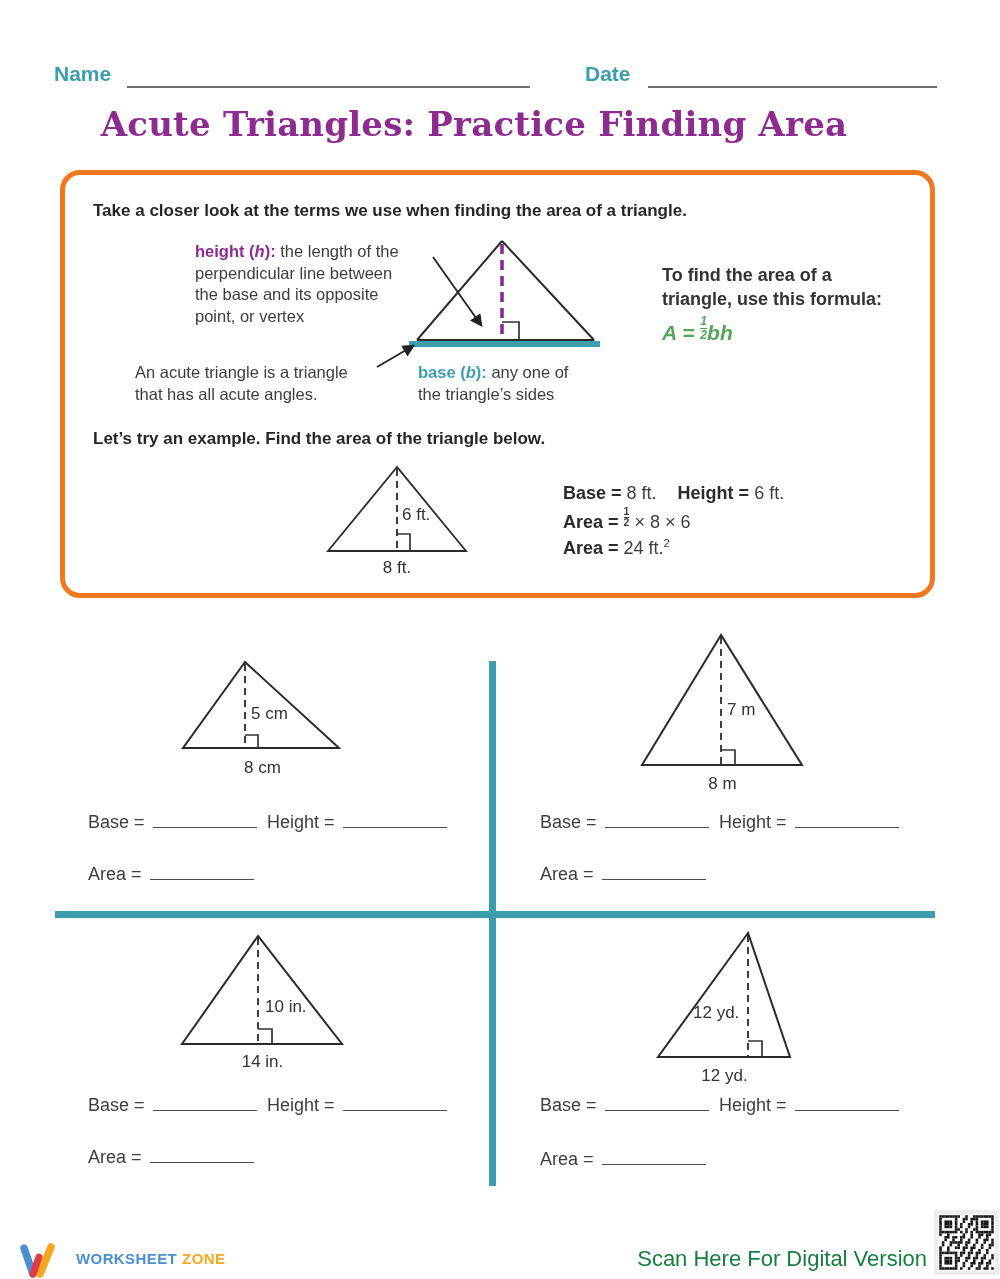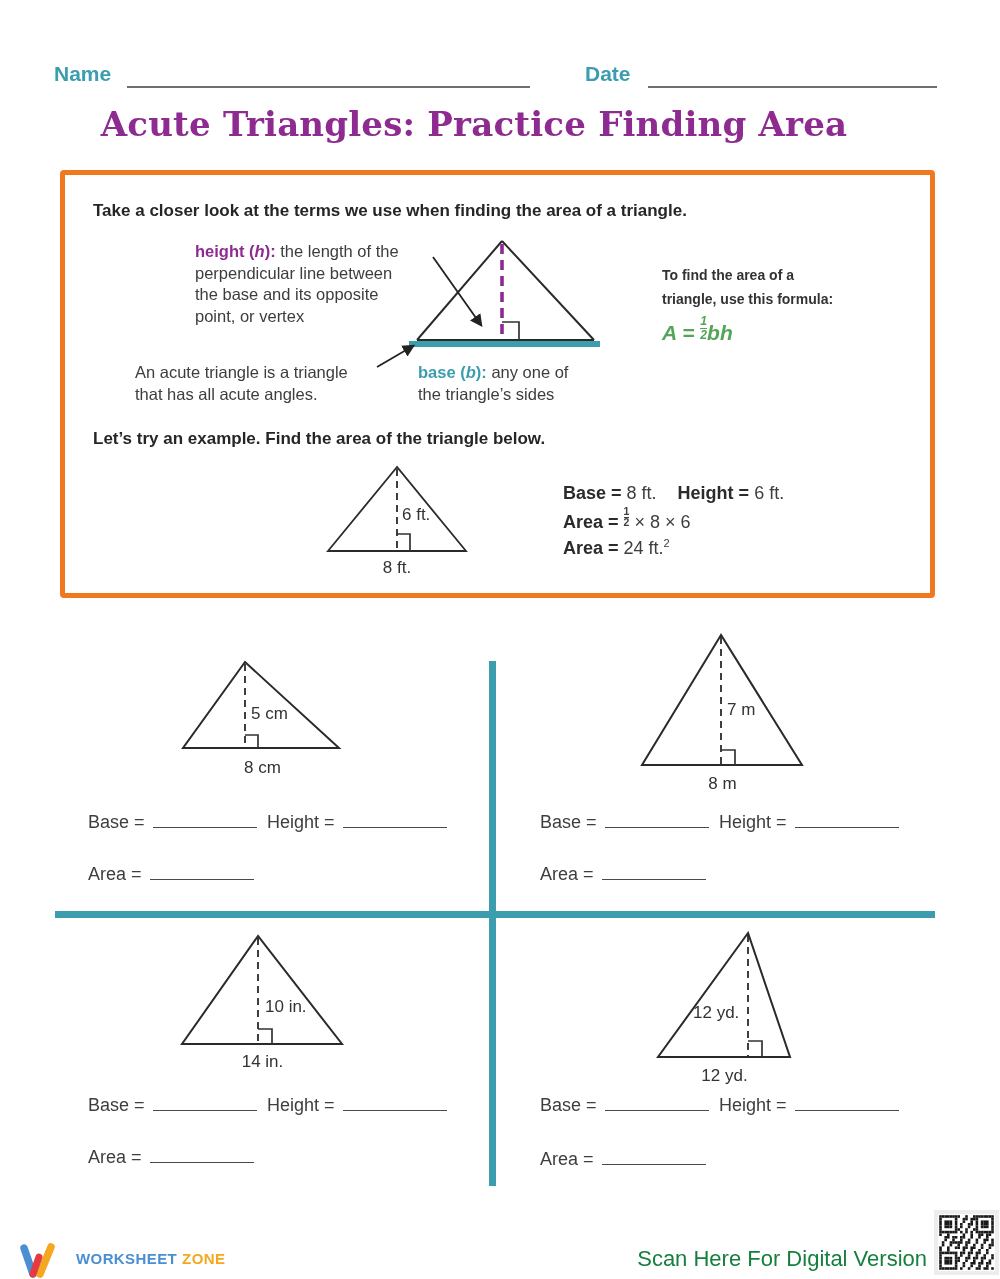--- a/index.html
+++ b/index.html
@@ -8,26 +8,26 @@
   }
   html,body{margin:0;padding:0;background:#fff;}
   #page{position:relative;width:1000px;height:1279px;background:#fff;overflow:hidden;
         font-family:"Liberation Sans",sans-serif;color:var(--ink);}
   .abs{position:absolute;}
   .hdr-label{font-size:21px;font-weight:700;color:var(--teal);}
   .write-line{border-bottom:2px solid #6f6f6f;}
   .title{width:948px;text-align:center;font-family:"DejaVu Serif",serif;font-weight:700;
          font-size:34px;color:var(--purple);letter-spacing:0.2px;}
   .info-box{left:60px;top:170px;width:865px;height:418px;border:5px solid var(--orange);
-            border-radius:4px;}
+            border-radius:20px;}
   .box-h{font-size:17px;font-weight:700;color:#262626;}
   .def{font-size:16.5px;line-height:21.5px;color:var(--ink);}
   .term-purple{font-weight:700;color:var(--purple);}
   .term-teal{font-weight:700;color:var(--teal);}
-  .intro{font-size:14px;line-height:24px;font-weight:600;color:#333;}
+  .intro{font-size:18px;line-height:24px;font-weight:600;color:#333;}
   .formula{font-size:21px;font-weight:700;font-style:italic;color:var(--green);}
   .frac{display:inline-block;text-align:center;font-size:0.58em;line-height:1.05;
         vertical-align:0.12em;font-weight:700;}
   .frac .den{display:block;border-top:1.4px solid currentColor;}
   .frac .num{display:block;}
   .sol{font-size:18px;line-height:26.5px;color:var(--ink);}
   .sol b{color:var(--ink-bold);}
   .tri-label{font-size:17px;color:#333;}
   .frow{font-size:18px;color:#3e3e3e;white-space:nowrap;}
   .blank{display:inline-block;width:104px;height:0.95em;border-bottom:1.7px solid #4a4a4a;

